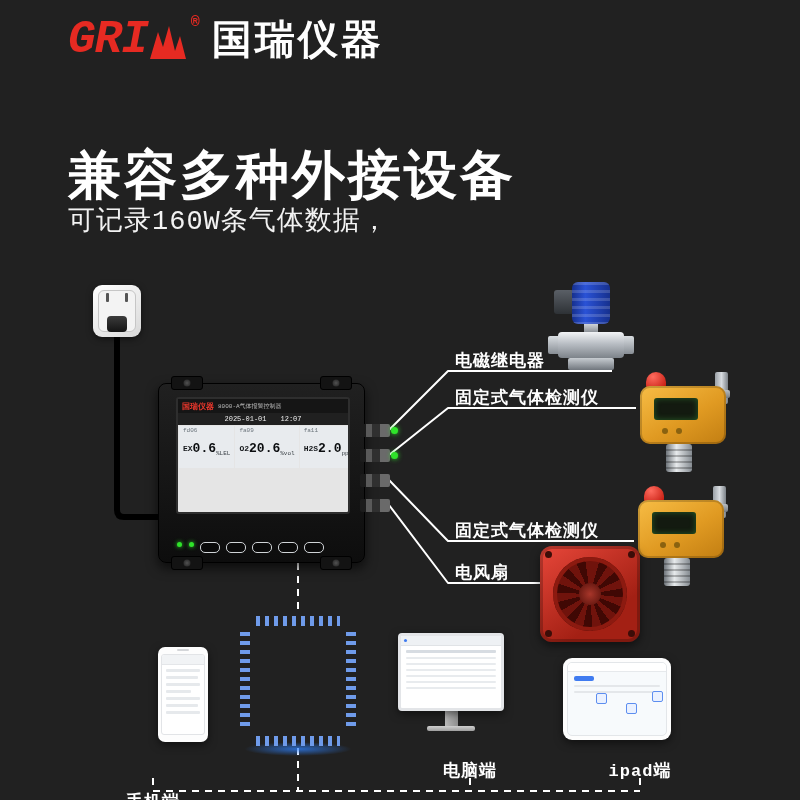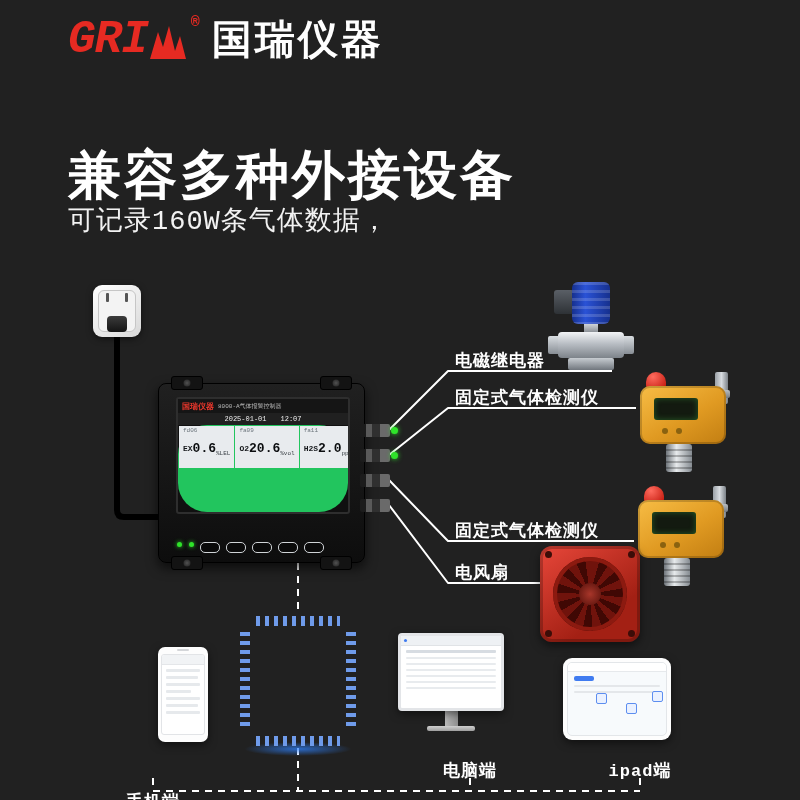--- a/index.html
+++ b/index.html
@@ -42,21 +42,21 @@
   .screw{position:absolute;left:50%;top:50%;transform:translate(-50%,-50%);width:7px;height:7px;border-radius:50%;
           background:radial-gradient(#525252,#1e1e1e);}
   .screen{position:absolute;left:17px;top:13px;width:170px;height:113px;background:#101010;border:2px solid #2e2e2e;
           border-radius:3px;overflow:hidden;}
   .scr-hdr{display:flex;align-items:center;gap:4px;height:14px;padding:0 4px;background:#151515;}
   .scr-brand{color:#e8372c;font-size:8px;font-weight:700;}
   .scr-model{color:#bcbcbc;font-size:6px;}
   .scr-date{display:flex;justify-content:center;gap:14px;height:12px;align-items:center;background:#202020;
           color:#eee;font-size:7px;}
   .scr-grid{position:absolute;left:0;right:0;top:26px;bottom:0;display:grid;grid-template-columns:1fr 1fr 1fr 1fr;
-          grid-template-rows:1fr 1fr;gap:1px;background:#22c55e;padding:1px;border-radius:29px;}
+          grid-template-rows:1fr 1fr;gap:1px;background:#e5e5e5;padding:1px;}
   .ch{position:relative;background:#e8ebee;padding:9px 4px 2px;}
   .ch-id{position:absolute;top:1px;left:4px;font-size:6px;color:#6c757c;}
   .ch-mid{display:flex;align-items:center;height:26px;}
   .ch-gas{font-size:8px;font-weight:700;color:#15181b;}
   .ch-val{flex:1;text-align:center;font-size:13px;font-weight:700;color:#0c0e10;}
   .ch-unit{font-size:6px;color:#3c4348;align-self:flex-end;padding-bottom:4px;}
   .btn-row{position:absolute;left:50%;transform:translateX(-50%);bottom:9px;display:flex;gap:6px;}
   .dev-btn{width:18px;height:9px;border:1px solid #cfd3d6;border-radius:5px;background:#0a0a0a;}
   .led{position:absolute;width:5px;height:5px;border-radius:50%;background:#2fe32a;box-shadow:0 0 4px #2fe32a;}
   .led-1{left:18px;bottom:15px}.led-2{left:30px;bottom:15px}

